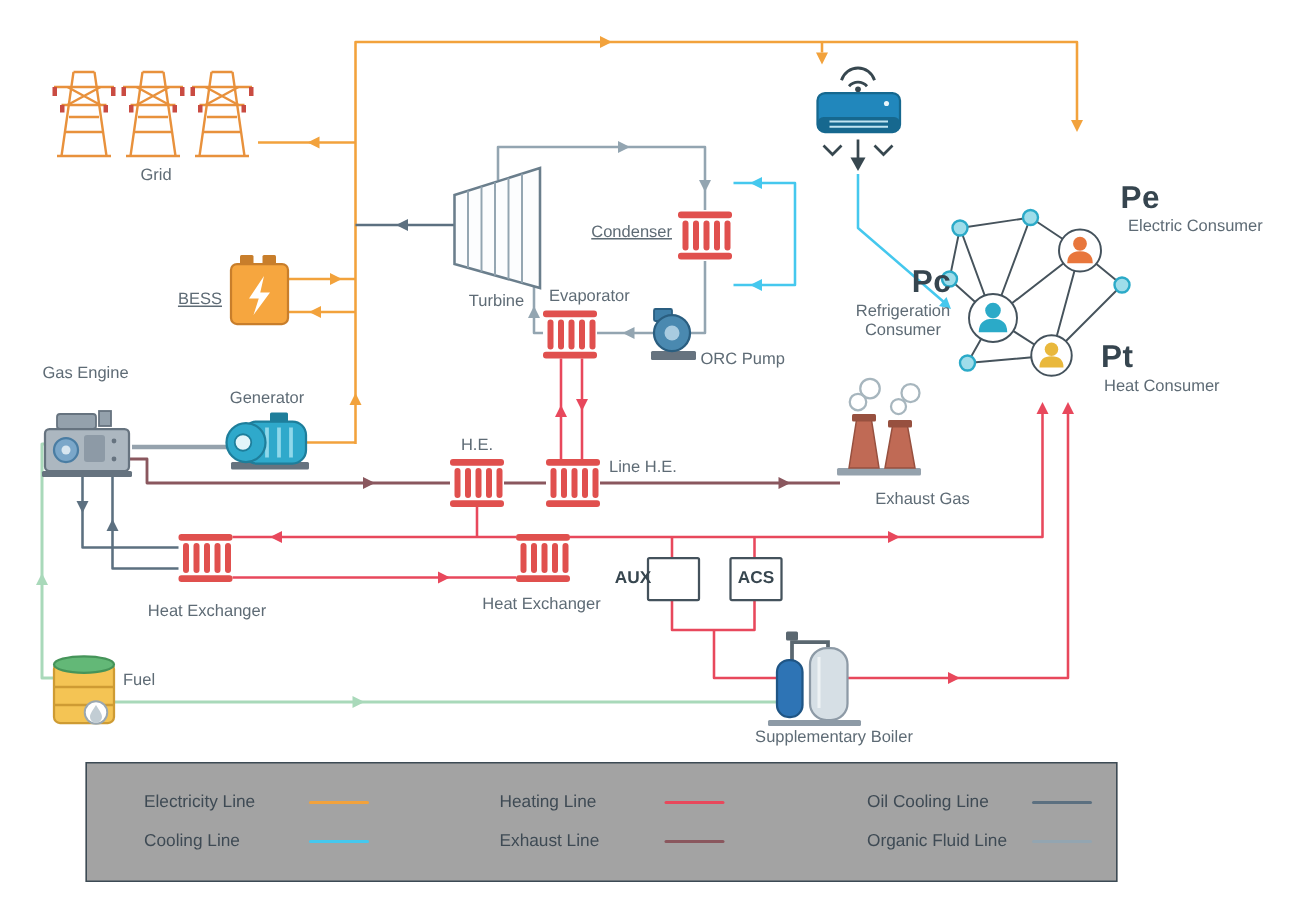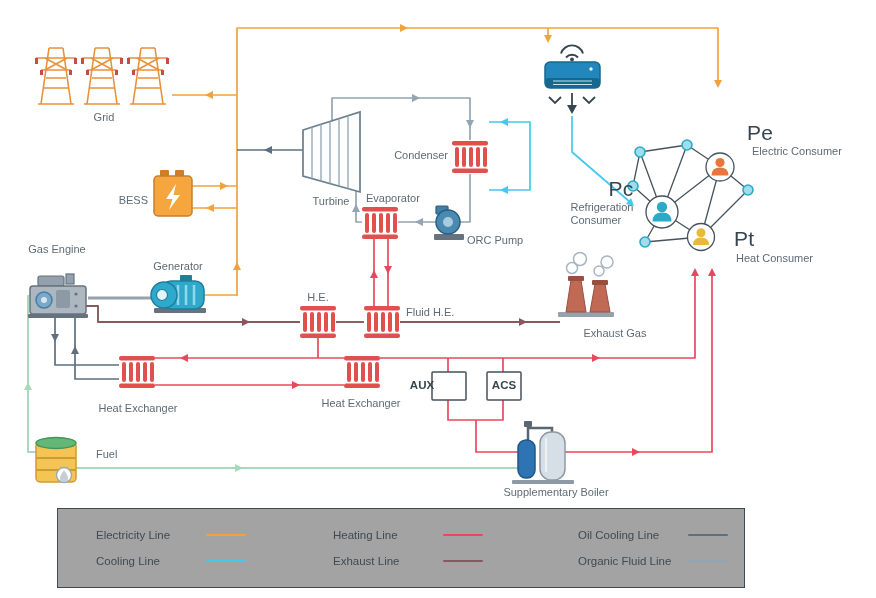--- a/index.html
+++ b/index.html
@@ -3,24 +3,24 @@
 <meta charset="utf-8">
 <style>
   * { margin:0; padding:0; box-sizing:border-box; }
   html,body { background:#ffffff; font-family:"Liberation Sans", sans-serif; }
   .canvas { position:relative; width:876px; height:598px; background:#fff; overflow:hidden;border-radius:20px; }
   .canvas > svg { position:absolute; left:0; top:0; }
 
   .lbl { position:absolute; font-size:11px; color:#5E6B75; white-space:nowrap;
          transform:translate(-50%,-50%); line-height:1.15; }
   .lbl.left  { transform:translate(0,-50%); }
-  .lbl.right { transform:translate(-100%,-50%); }
-  .lbl.big   { font-size:21px; color:#36454F; font-weight:400; letter-spacing:.3px; }
+  .lbl.right { transform:translate(-100%,-50%);text-decoration:underline; }
+  .lbl.big   { font-size:21px; color:#36454F; font-weight:700; letter-spacing:.3px; }
   .lbl.sub   { font-size:11px; color:#5E6B75; }
-  .lbl.multi { white-space:pre-line; text-align:left; }
+  .lbl.multi { white-space:pre-line; text-align:center; }
   .lbl.dark  { color:#37464F; font-weight:bold; font-size:11.5px; }
 
   .ln { fill:none; stroke-linejoin:round; stroke-linecap:butt; stroke-width:1.7; }
   .ln-electricity { stroke:var(--c-electricity); }
   .ln-cooling     { stroke:var(--c-cooling); }
   .ln-heating     { stroke:var(--c-heating); }
   .ln-exhaust     { stroke:var(--c-exhaust); stroke-width:1.9; }
   .ln-oil         { stroke:var(--c-oil); }
   .ln-organic     { stroke:var(--c-organic); }
   .ln-fuel        { stroke:var(--c-fuel); stroke-width:2; }
@@ -302,27 +302,27 @@
 
   <div class="lbl" style="left:104px;top:117px">Grid</div>
   <div class="lbl right" style="left:148px;top:200px">BESS</div>
   <div class="lbl" style="left:331px;top:201px">Turbine</div>
   <div class="lbl right" style="left:448px;top:155px">Condenser</div>
   <div class="lbl left" style="left:366px;top:198px">Evaporator</div>
   <div class="lbl left" style="left:467px;top:240px">ORC Pump</div>
   <div class="lbl" style="left:57px;top:249px">Gas Engine</div>
   <div class="lbl" style="left:178px;top:266px">Generator</div>
   <div class="lbl" style="left:318px;top:297px">H.E.</div>
-  <div class="lbl left" style="left:406px;top:312px">Fluid H.E.</div>
+  <div class="lbl left" style="left:406px;top:312px">Line H.E.</div>
   <div class="lbl" style="left:615px;top:333px">Exhaust Gas</div>
   <div class="lbl" style="left:138px;top:408px">Heat Exchanger</div>
   <div class="lbl" style="left:361px;top:403px">Heat Exchanger</div>
   <div class="lbl dark" style="left:422px;top:386px">AUX</div>
   <div class="lbl dark" style="left:504px;top:386px">ACS</div>
-  <div class="lbl left" style="left:96px;top:454px">Fuel</div>
+  <div class="lbl left" style="left:82px;top:454px">Fuel</div>
   <div class="lbl" style="left:556px;top:492px">Supplementary Boiler</div>
 
   <div class="lbl big left" style="left:747px;top:133px">Pe</div>
   <div class="lbl sub left" style="left:752px;top:151px">Electric Consumer</div>
   <div class="lbl big" style="left:621px;top:189px">Pc</div>
   <div class="lbl sub multi" style="left:602px;top:214px">Refrigeration
 Consumer</div>
   <div class="lbl big left" style="left:734px;top:239px">Pt</div>
   <div class="lbl sub left" style="left:736px;top:258px">Heat Consumer</div>
 

